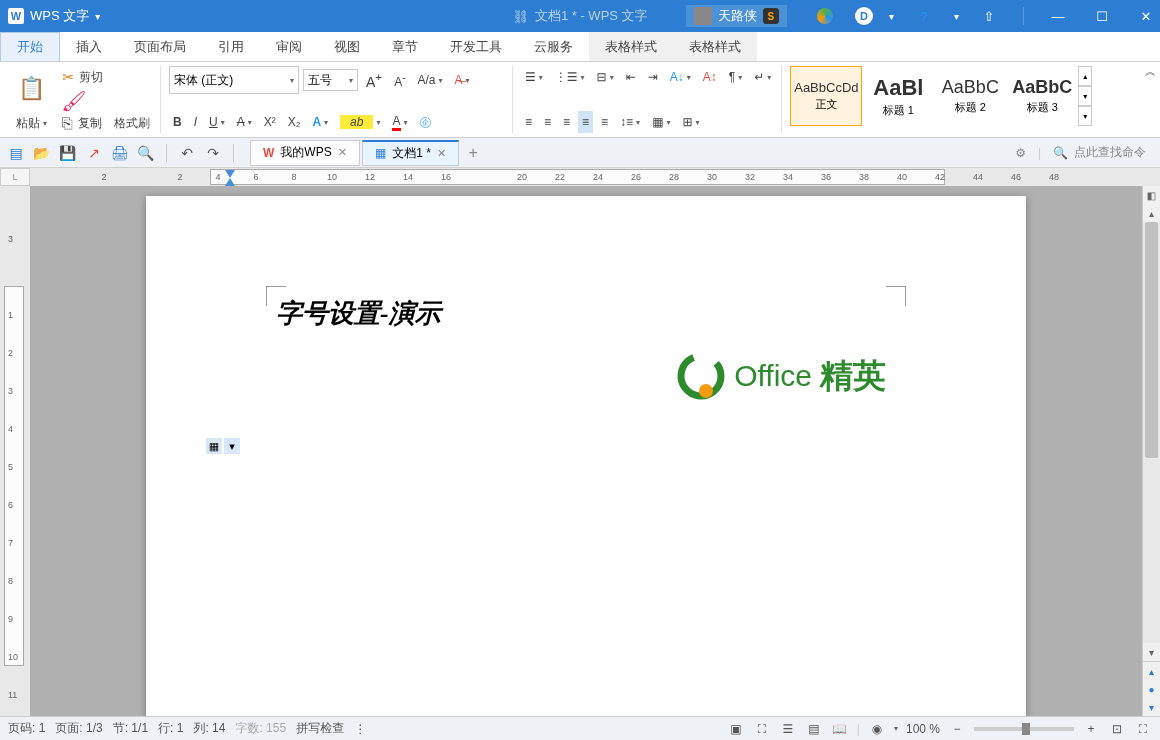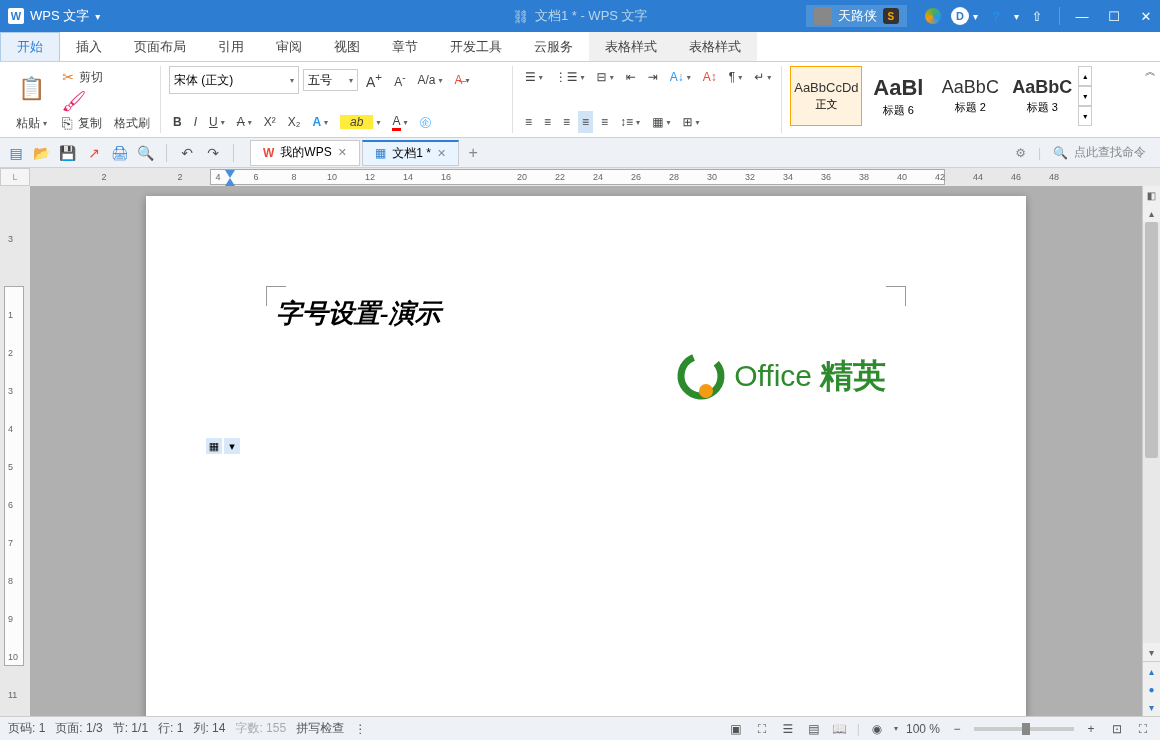--- a/index.html
+++ b/index.html
@@ -4,21 +4,21 @@
 <style>
 * { margin: 0; padding: 0; box-sizing: border-box; font-family: "Microsoft YaHei", Arial, sans-serif; }
 body { width: 1160px; height: 740px; background: #fff; overflow: hidden; position: relative; }
 
 
 .titlebar { height: 32px; background: #2d7dd2; display: flex; align-items: center; color: #fff; font-size: 13px; position: relative; }
 .titlebar-left { display: flex; align-items: center; padding-left: 8px; gap: 6px; }
 .wps-logo { width: 16px; height: 16px; background: #fff; color: #2d7dd2; display: flex; align-items: center; justify-content: center; font-weight: bold; font-size: 11px; border-radius: 2px; }
 .titlebar-arrow { font-size: 10px; }
 .titlebar-center { position: absolute; left: 50%; transform: translateX(-50%); display: flex; align-items: center; gap: 6px; color: #b8d4e8; }
-.titlebar-right { margin-left: auto; display: flex; align-items: center; gap: 4px; }
+.titlebar-right { margin-left: auto; display: flex; align-items: center; gap: 16px; }
 .user-block { background: #4a91d8; padding: 2px 8px; display: flex; align-items: center; gap: 6px; margin-right: 8px; }
 .avatar { width: 18px; height: 18px; background: #888; }
 .badge-s { width: 16px; height: 16px; background: #333; border-radius: 3px; color: #ffa500; font-size: 10px; display: flex; align-items: center; justify-content: center; font-weight: bold; }
 .title-btn { width: 28px; height: 28px; display: flex; align-items: center; justify-content: center; cursor: pointer; font-size: 13px; }
 .circle-icon { width: 16px; height: 16px; border-radius: 50%; }
 
 
 .menubar { height: 30px; background: #fff; display: flex; align-items: center; border-bottom: 1px solid #d0d0d0; font-size: 13px; }
 .menu-item { padding: 0 16px; height: 100%; display: flex; align-items: center; cursor: pointer; color: #444; }
 .menu-item.active { background: #e8f1fb; color: #2d7dd2; border: 1px solid #b0cde8; border-bottom: none; }
@@ -268,21 +268,21 @@
   </div>
 
   <div class="ribbon-group" style="border-right:none;">
     <div class="style-thumbs">
       <div class="style-thumb sel">
         <span class="style-preview" style="font-size:13px;">AaBbCcDd</span>
         <span class="style-name">正文</span>
       </div>
       <div class="style-thumb">
         <span class="style-preview bold">AaBl</span>
-        <span class="style-name">标题 6</span>
+        <span class="style-name">标题 1</span>
       </div>
       <div class="style-thumb">
         <span class="style-preview">AaBbC</span>
         <span class="style-name">标题 2</span>
       </div>
       <div class="style-thumb">
         <span class="style-preview" style="font-weight:bold;">AaBbC</span>
         <span class="style-name">标题 3</span>
       </div>
       <div class="style-nav">

